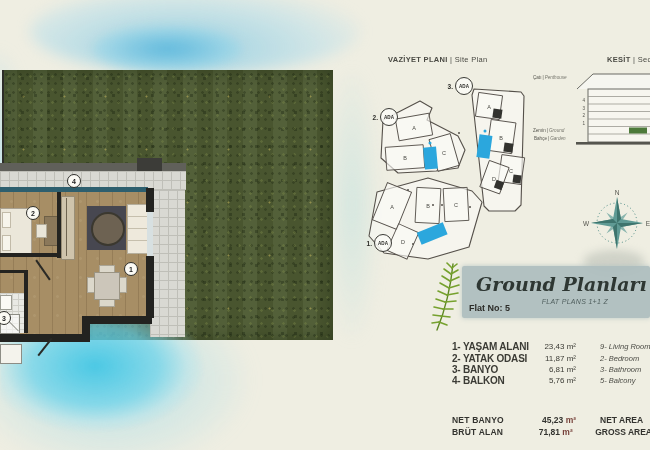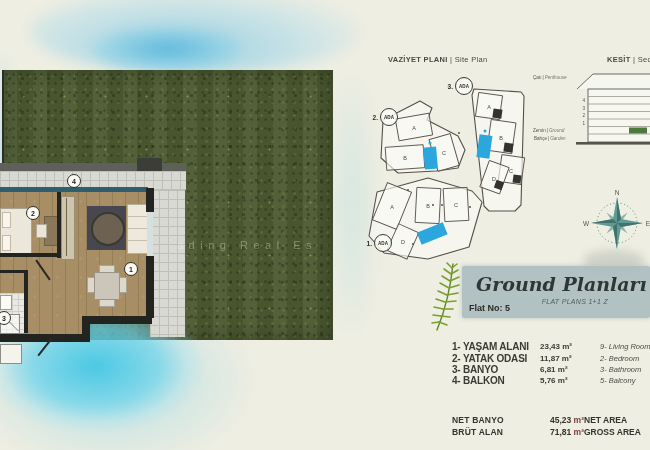--- a/index.html
+++ b/index.html
@@ -91,28 +91,28 @@
   .banner{left:462px;top:266px;width:188px;height:52px;z-index:8;
     background:rgba(173,189,190,.92);border-radius:2px;box-shadow:0 0 5px rgba(173,189,190,.8);}
   .banner-title{position:absolute;left:14px;top:7px;font-family:"DejaVu Serif", serif;font-style:italic;
     font-weight:bold;font-size:19px;color:#2e3733;white-space:nowrap;}
   .banner-suffix{font-family:"Liberation Sans", sans-serif;font-style:normal;font-size:14px;letter-spacing:-.5px;}
   .banner-sub{position:absolute;right:42px;top:32px;font-size:7px;font-style:italic;color:#51605f;letter-spacing:.3px;}
   .banner-flat{position:absolute;left:7px;bottom:5px;font-size:9px;font-weight:bold;color:#2c2c28;}
   .roomlist{left:452px;top:341px;width:200px;z-index:8;}
   .rrow{display:flex;height:11.4px;align-items:center;}
   .rtr{width:88px;font-size:10px;font-weight:bold;color:#3b3b35;letter-spacing:-.2px;}
-  .rval{width:36px;font-size:8px;font-weight:bold;color:#3b3b35;}
+  .rval{width:36px;font-size:8px;font-weight:normal;color:#3b3b35;text-align:right;}
   .ren{margin-left:24px;font-size:7.5px;font-style:italic;color:#4a4a44;white-space:nowrap;}
   .totals{left:452px;top:414px;width:200px;z-index:8;}
   .trow{display:flex;height:12px;align-items:center;}
   .ttr{width:90px;font-size:8.5px;font-weight:bold;color:#33332f;letter-spacing:.2px;}
-  .tval{width:42px;font-size:8.5px;font-weight:bold;color:#33332f;text-align:right;}
+  .tval{width:42px;font-size:8.5px;font-weight:bold;color:#33332f;text-align:left;}
   .tunit{color:#76413a;}
-  .ten{margin-left:0;font-size:8.5px;font-weight:bold;color:#33332f;white-space:nowrap;}
+  .ten{margin-left:16px;font-size:8.5px;font-weight:bold;color:#33332f;white-space:nowrap;}
   svg text{font-family:"Liberation Sans", sans-serif;}
 </style>
 </head>
 <body>
 
 <div id="stage">
 
   <div class="wash wash-top"></div>
   <div class="wash wash-sky"></div>
   <div class="wash wash-left"></div>
@@ -179,21 +179,20 @@
   <div class="abs marker" style="left:26px;top:206px;">
       <span>2</span>
     </div>
   <div class="abs marker" style="left:-3px;top:311px;">
       <span>3</span>
     </div>
   <div class="abs marker" style="left:67px;top:174px;">
       <span>4</span>
     </div>
 
-  <div class="abs wm wm2">ading Real Es</div>
 
   <div class="abs ptitle" style="left:388px;top:55px;">
     <b>VAZİYET PLANI</b>
     <span>|</span>
     <span>Site Plan</span>
   </div>
   <div class="abs ptitle" style="left:607px;top:55px;">
     <b>KESİT</b>
     <span>|</span>
     <span>Section</span>

